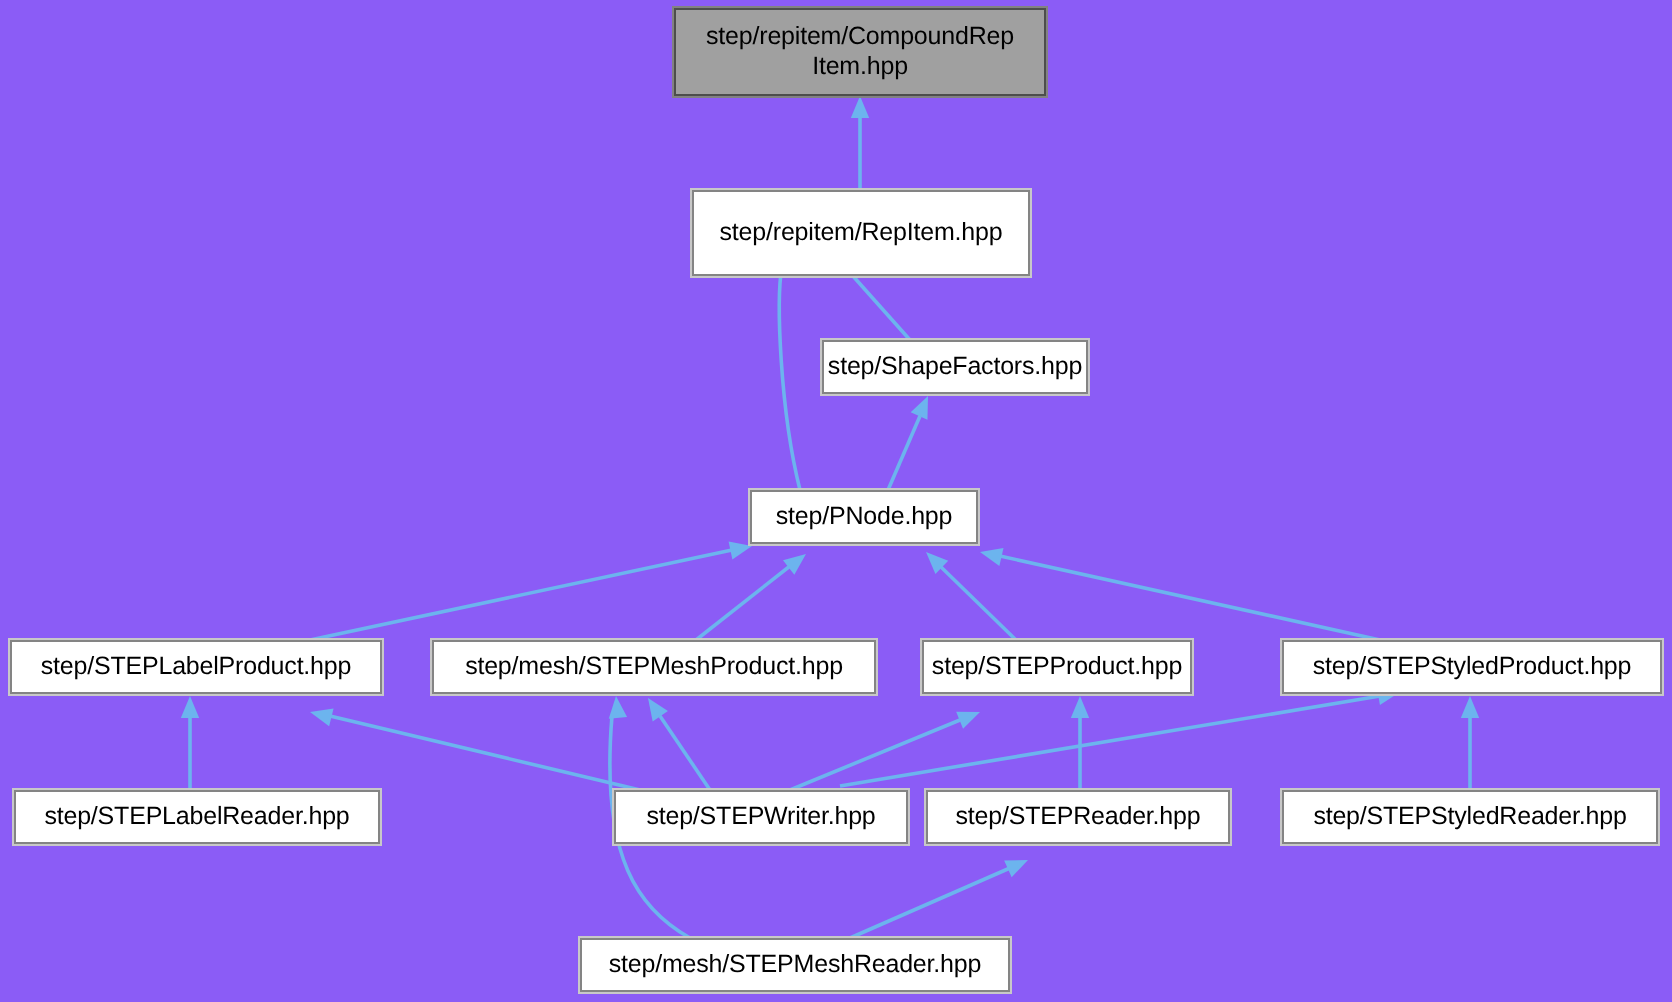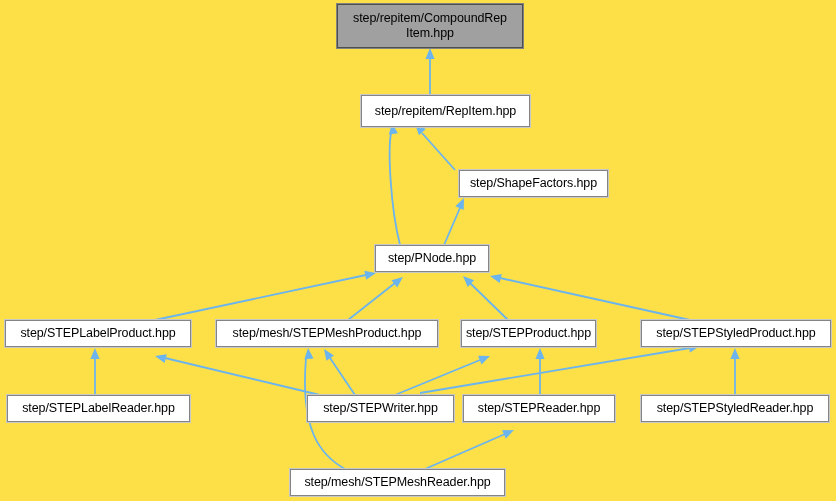--- a/index.html
+++ b/index.html
@@ -4,21 +4,21 @@
 <style>
   html, body {
     margin: 0;
     padding: 0;
     background: #000000;
   }
   #graph-root {
     position: relative;
     width: 836px;
     height: 501px;
-    background: #fde047;
+    background: #8b5cf6;
     overflow: hidden;
     font-family: "Liberation Sans", sans-serif;
   }
   #edge-layer {
     position: absolute;
     left: 0;
     top: 0;
     width: 836px;
     height: 501px;
     pointer-events: none;
@@ -123,22 +123,22 @@
       </g>
       <g>
         <path d="M 425,469 L 505,434" fill="none" stroke="#6cb4ee" stroke-width="1.8"></path>
         <polygon points="0,0 -11,4.6 -11,-4.6" fill="#6cb4ee" transform="translate(514,430) rotate(-24)"></polygon>
       </g>
     </svg>
 
   <div id="node-layer">
       <div class="node highlight" style="left: 337px; top: 4px; width: 186px; height: 44px;"><span class="node-label">step/repitem/CompoundRep
 Item.hpp</span></div>
-      <div class="node" style="left: 361px; top: 95px; width: 169px; height: 32px;"><span class="node-label">step/repitem/RepItem.hpp</span></div>
-      <div class="node" style="left: 411px; top: 170px; width: 149px; height: 27px; margin-left: 48px;"><span class="node-label">step/ShapeFactors.hpp</span></div>
+      <div class="node" style="left: 346px; top: 95px; width: 169px; height: 43px;"><span class="node-label">step/repitem/RepItem.hpp</span></div>
+      <div class="node" style="left: 411px; top: 170px; width: 133px; height: 27px;"><span class="node-label">step/ShapeFactors.hpp</span></div>
       <div class="node" style="left: 375px; top: 245px; width: 114px; height: 27px;"><span class="node-label">step/PNode.hpp</span></div>
       <div class="node" style="left: 5px; top: 320px; width: 186px; height: 27px;"><span class="node-label">step/STEPLabelProduct.hpp</span></div>
       <div class="node" style="left: 216px; top: 320px; width: 222px; height: 27px;"><span class="node-label">step/mesh/STEPMeshProduct.hpp</span></div>
       <div class="node" style="left: 461px; top: 320px; width: 135px; height: 27px;"><span class="node-label">step/STEPProduct.hpp</span></div>
       <div class="node" style="left: 641px; top: 320px; width: 190px; height: 27px;"><span class="node-label">step/STEPStyledProduct.hpp</span></div>
       <div class="node" style="left: 7px; top: 395px; width: 183px; height: 27px; text-align: center;"><span class="node-label">step/STEPLabelReader.hpp</span></div>
       <div class="node" style="left: 295px; top: 395px; width: 147px; height: 27px; margin-left: 12px;"><span class="node-label">step/STEPWriter.hpp</span></div>
       <div class="node" style="left: 463px; top: 395px; width: 152px; height: 27px;"><span class="node-label">step/STEPReader.hpp</span></div>
       <div class="node" style="left: 641px; top: 395px; width: 188px; height: 27px;"><span class="node-label">step/STEPStyledReader.hpp</span></div>
       <div class="node" style="left: 290px; top: 469px; width: 215px; height: 27px;"><span class="node-label">step/mesh/STEPMeshReader.hpp</span></div>

